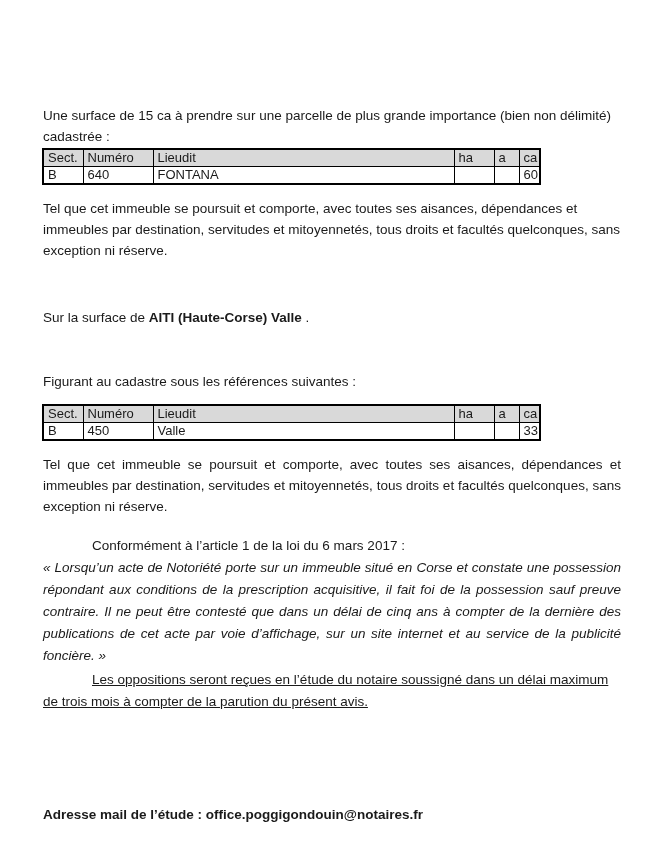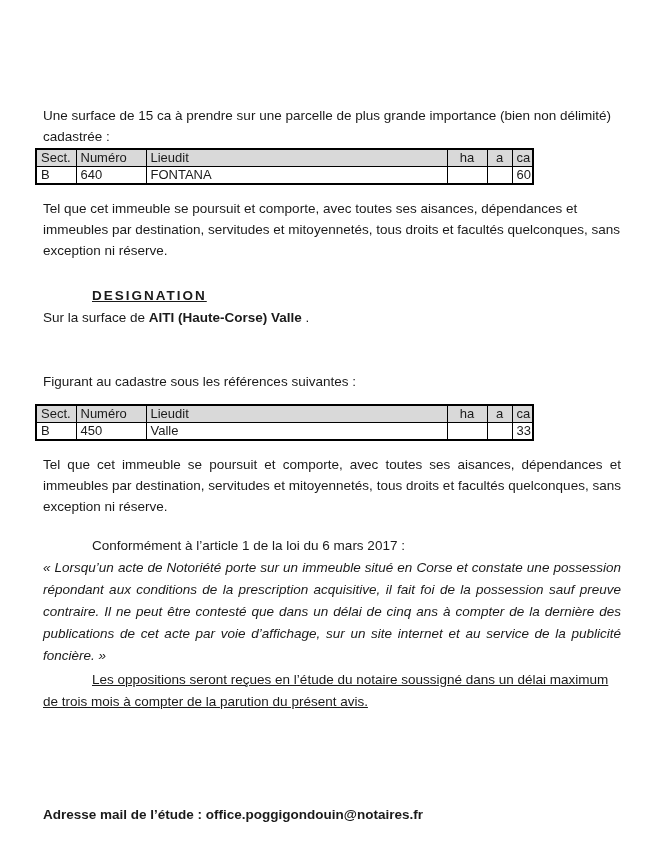--- a/index.html
+++ b/index.html
@@ -23,39 +23,39 @@
   .designation {
     position: absolute;
     left: 92px;
     font-weight: bold;
     text-decoration: underline;
     letter-spacing: 2px;
   }
   .sig-block { position: absolute; left: 92px; line-height: 23px; }
   .cad-table {
     position: absolute;
-    left: 35px;
+    left: 42px;
     width: 497px;
     border-collapse: collapse;
     table-layout: fixed;
     font-size: 13px;
     border: 2px solid #000;
   }
   .cad-table th, .cad-table td {
     border: 1px solid #000;
     padding: 0 4px;
     height: 16px;
     line-height: 16px;
     overflow: hidden;
     white-space: nowrap;
     font-weight: normal;
     text-align: left;
   }
   .cad-table th { background: var(--header-bg, #d9d9d9); }
-  .cad-table th.small-col { text-align: center; }
+  .cad-table th.small-col { text-align: left; }
   .cad-table td.val-right { text-align: right; }
 </style>
 </head>
 <body>
 
 <div class="page">
 
   <p class="block" style="top:57px; margin:0;">Une surface de 15 ca à prendre sur une parcelle de plus grande importance (bien non délimité) cadastrée :</p>
 
   <table class="cad-table" style="top:100px;">
@@ -84,21 +84,20 @@
         <td>FONTANA</td>
         <td></td>
         <td></td>
         <td class="val-right">60</td>
       </tr>
     </tbody>
   </table>
 
   <p class="block" style="top:150px; margin:0;">Tel que cet immeuble se poursuit et comporte, avec toutes ses aisances, dépendances et immeubles par destination, servitudes et mitoyennetés, tous droits et facultés quelconques, sans exception ni réserve.</p>
 
-  <div class="designation" style="top:237px;">DESIGNATION</div>
 
   <p class="block" style="top:259px; margin:0;"><span>Sur la surface de </span><span class="bold">AITI (Haute-Corse) Valle</span><span> .</span></p>
 
 
   <p class="block" style="top:323px; margin:0;">Figurant au cadastre sous les références suivantes :</p>
 
   <table class="cad-table" style="top:356px;">
     <colgroup>
       <col style="width:40px">
         <col style="width:70px">

